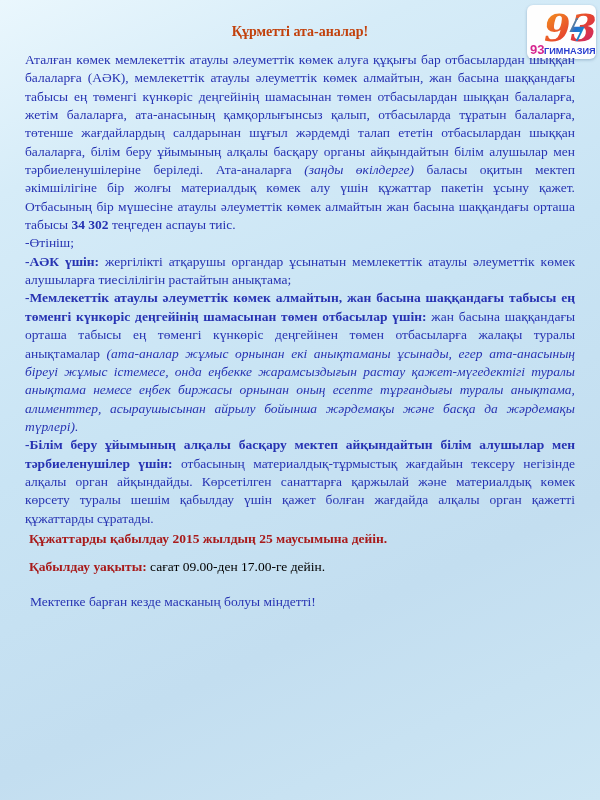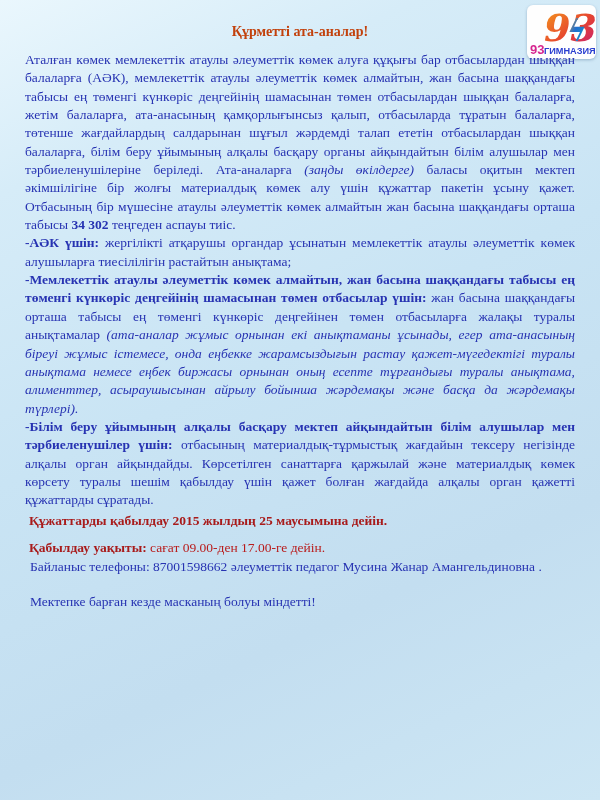--- a/index.html
+++ b/index.html
@@ -14,21 +14,21 @@
   }
   .title{
     text-align:center;color:#c2410c;font-weight:bold;font-size:14px;
     margin:0 0 10px 0;line-height:1.2;
   }
   p{margin:0;}
   .b{font-weight:bold;}
   .i{font-style:italic;}
   .red-b{color:#c40f0f;font-weight:bold;}
   .darkred-b{color:#a81b1b;font-weight:bold;}
-  .red-r{color:#b91c1c;}
+  .red-r{color:#000000;}
   .indent{text-indent:9px;}
   .deadline{margin-top:2px;padding-left:4px;}
   .reception{margin-top:9px;padding-left:4px;}
   .contact{padding-left:5px;text-indent:0;}
   .mask{padding-left:5px;margin-top:17px;}
   .logo-box{
     position:absolute;top:5px;right:4px;width:69px;height:54px;
     background:#fefefe;border-radius:6px;box-shadow:0 1px 3px rgba(40,80,120,.35);
   }
   .logo-box svg{display:block;width:100%;height:100%;}
@@ -57,28 +57,28 @@
   </svg>
 </div>
 
 <div class="content">
   <h1 class="title">Құрметті ата-аналар!</h1>
 
 
   <p><span>Аталған көмек мемлекеттік атаулы әлеуметтік көмек алуға құқығы бар отбасылардан шыққан балаларға (АӘК), мемлекеттік атаулы әлеуметтік көмек алмайтын, жан басына шаққандағы табысы ең төменгі күнкөріс деңгейінің шамасынан төмен отбасылардан шыққан балаларға, жетім балаларға, ата-анасының қамқорлығынсыз қалып, отбасыларда тұратын балаларға, төтенше жағдайлардың салдарынан шұғыл жәрдемді талап ететін отбасылардан шыққан балаларға, білім беру ұйымының алқалы басқару органы айқындайтын білім алушылар мен тәрбиеленушілеріне беріледі. Ата-аналарға </span><span class="i">(заңды өкілдерге)</span><span> баласы оқитын мектеп әкімшілігіне  бір жолғы материалдық көмек алу үшін құжаттар пакетін ұсыну қажет. Отбасының бір мүшесіне атаулы әлеуметтік көмек алмайтын жан басына шаққандағы орташа табысы </span><span class="b">34 302</span><span> теңгеден аспауы тиіс.</span></p>
 
 
+  <p>-Өтініш;</p>
 
   <p><span class="b">-АӘК үшін:</span><span> жергілікті  атқарушы органдар ұсынатын мемлекеттік  атаулы әлеуметтік көмек алушыларға тиесілілігін  растайтын анықтама;</span></p>
 
   <p><span class="b">-Мемлекеттік атаулы әлеуметтік көмек алмайтын, жан басына шаққандағы табысы ең төменгі күнкөріс деңгейінің шамасынан төмен отбасылар үшін:</span><span> жан басына шаққандағы орташа табысы ең төменгі күнкөріс деңгейінен төмен отбасыларға жалақы туралы анықтамалар </span><span class="i">(ата-аналар жұмыс орнынан екі анықтаманы ұсынады, егер ата-анасының біреуі  жұмыс істемесе,  онда еңбекке жарамсыздығын растау қажет-мүгедектігі туралы анықтама немесе еңбек биржасы орнынан оның есепте тұрғандығы туралы анықтама, алименттер, асыраушысынан айрылу бойынша жәрдемақы және басқа да  жәрдемақы түрлері).</span></p>
 
 
   <p><span class="b">-Білім беру ұйымының алқалы басқару мектеп айқындайтын білім алушылар мен тәрбиеленушілер үшін:</span><span> отбасының материалдық-тұрмыстық жағдайын тексеру негізінде алқалы  орган айқындайды. Көрсетілген санаттарға қаржылай және материалдық көмек көрсету туралы шешім  қабылдау үшін қажет болған жағдайда алқалы  орган қажетті  құжаттарды сұратады.</span></p>
 
   <p class="darkred-b deadline">Құжаттарды қабылдау 2015 жылдың 25 маусымына дейін.</p>
 
   <p class="reception"><span class="darkred-b">Қабылдау уақыты:</span><span class="red-r"> сағат 09.00-ден 17.00-ге дейін.</span></p>
 
-  <p class="contact">Байланыс телефоны: 87001598662  әлеуметтік  педагог Мусина Жанар Амангельдиновна .</p>
 
   <p class="mask">Мектепке барған кезде масканың болуы міндетті!</p>
 </div>
 
 </body></html>

